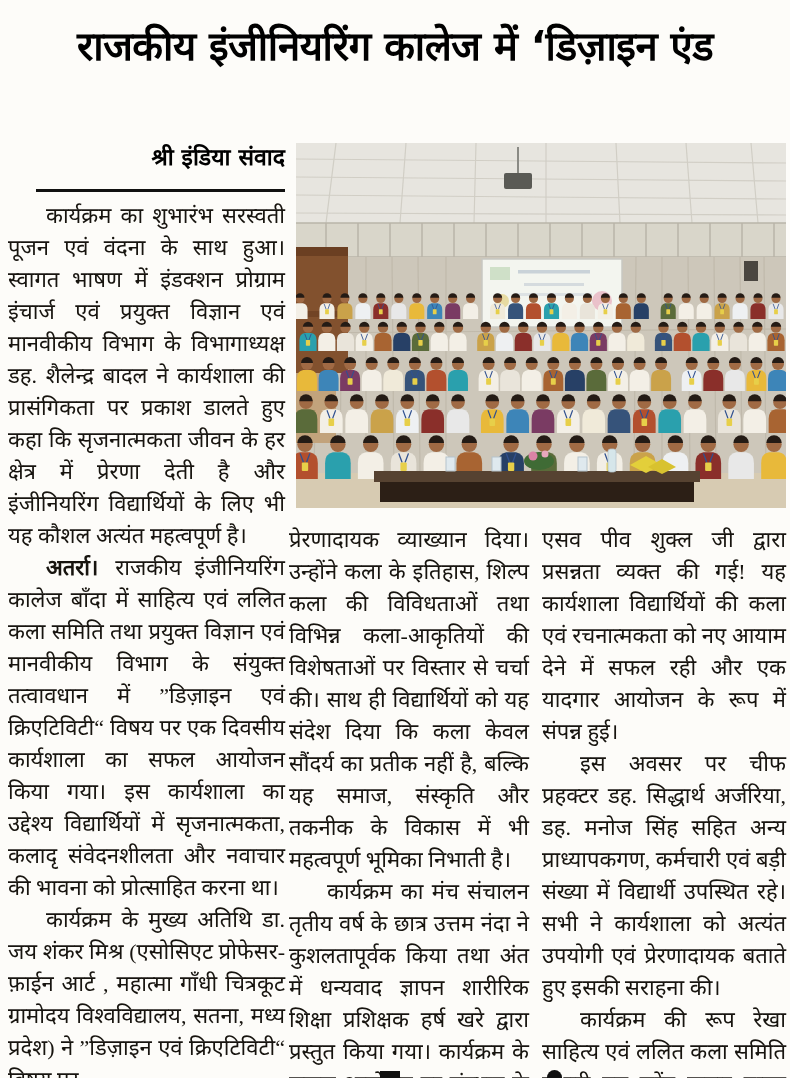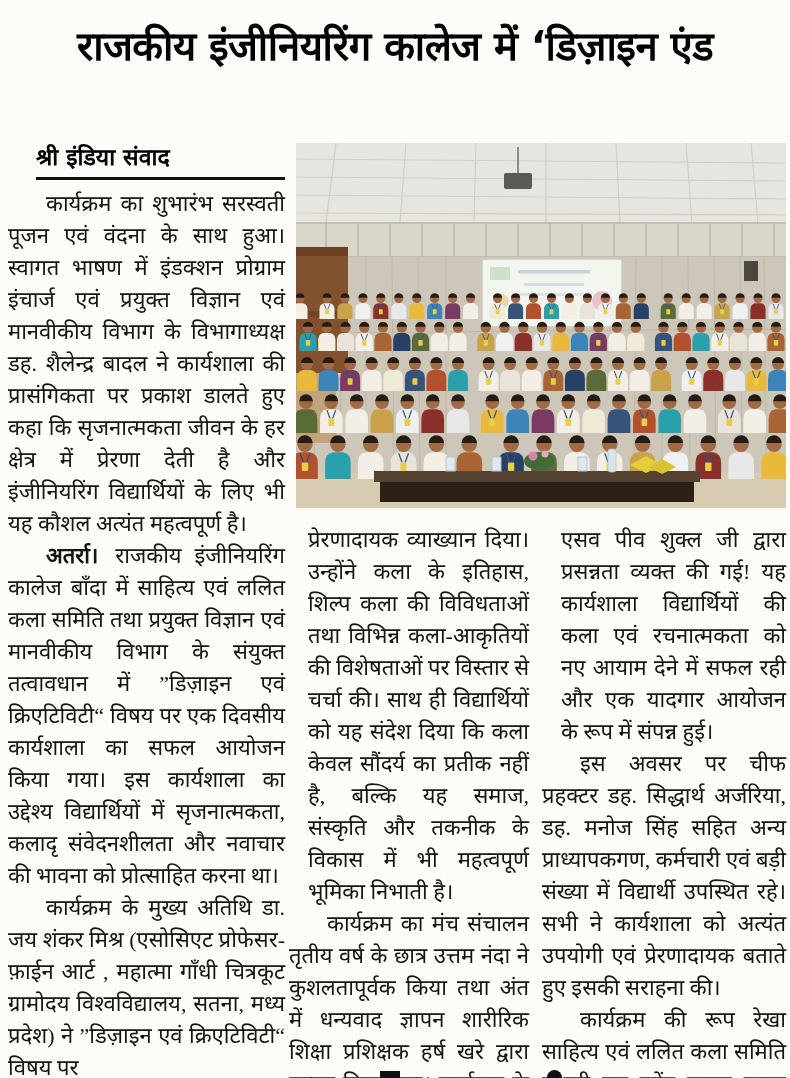--- a/index.html
+++ b/index.html
@@ -15,28 +15,28 @@
     font-family:"DejaVu Sans","Liberation Sans",sans-serif;
     font-weight:800; font-size:40px; line-height:1.34;
     letter-spacing:-0.5px; color:#000;
   }
   .h-line { display:block; white-space:nowrap; }
   .col {
     position:absolute; font-size:22px; line-height:32px;
     text-align:justify; color:#17140f;
   }
   .col p { margin:0; text-indent:38px; }
-  .col p.cont { text-indent:0;margin-left:19px; }
+  .col p.cont { text-indent:0; }
   .col-1 { left:8px;  top:140px; width:277px; }
   .col-2 { left:289px; top:524px; width:240px; }
   .col-3 { left:542px; top:524px; width:244px; }
   .byline-block {
-    margin:2px 0 8px 28px; padding:0 0 5px 0;
+    margin:2px 0 8px 28px; padding:0 0 17px 0;
     border-bottom:3px solid #111;
-    text-align:left;
+    text-align:right;
     font-family:"DejaVu Sans","Liberation Sans",sans-serif;
     font-weight:700; font-size:23px; line-height:30px; color:#000;
   }
   .dateline { font-family:"DejaVu Sans","Liberation Sans",sans-serif; font-weight:700; padding-right:4px; }
   .photo-frame {
     position:absolute; left:296px; top:143px; width:490px; height:365px;
     background:#cdc7ba; overflow:hidden;
   }
   .photo-frame svg { display:block; width:100%; height:100%; }
   .frag { position:absolute; background:#101010; }

